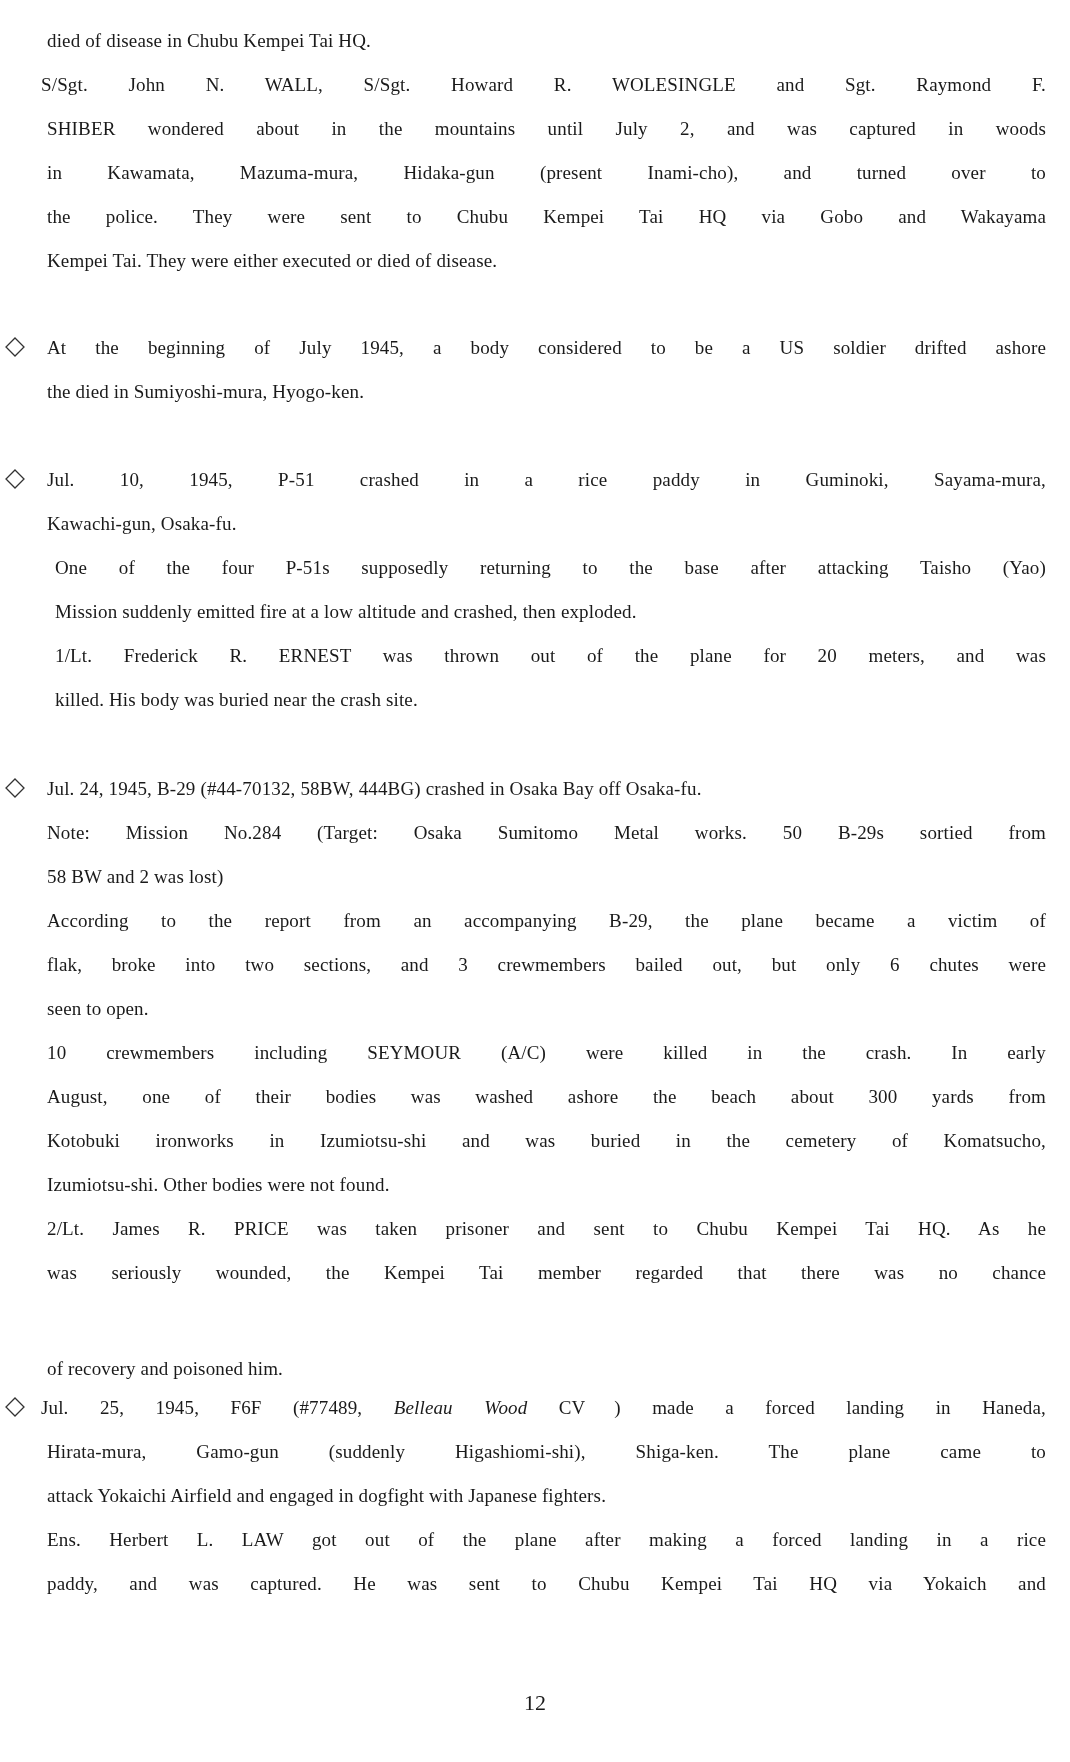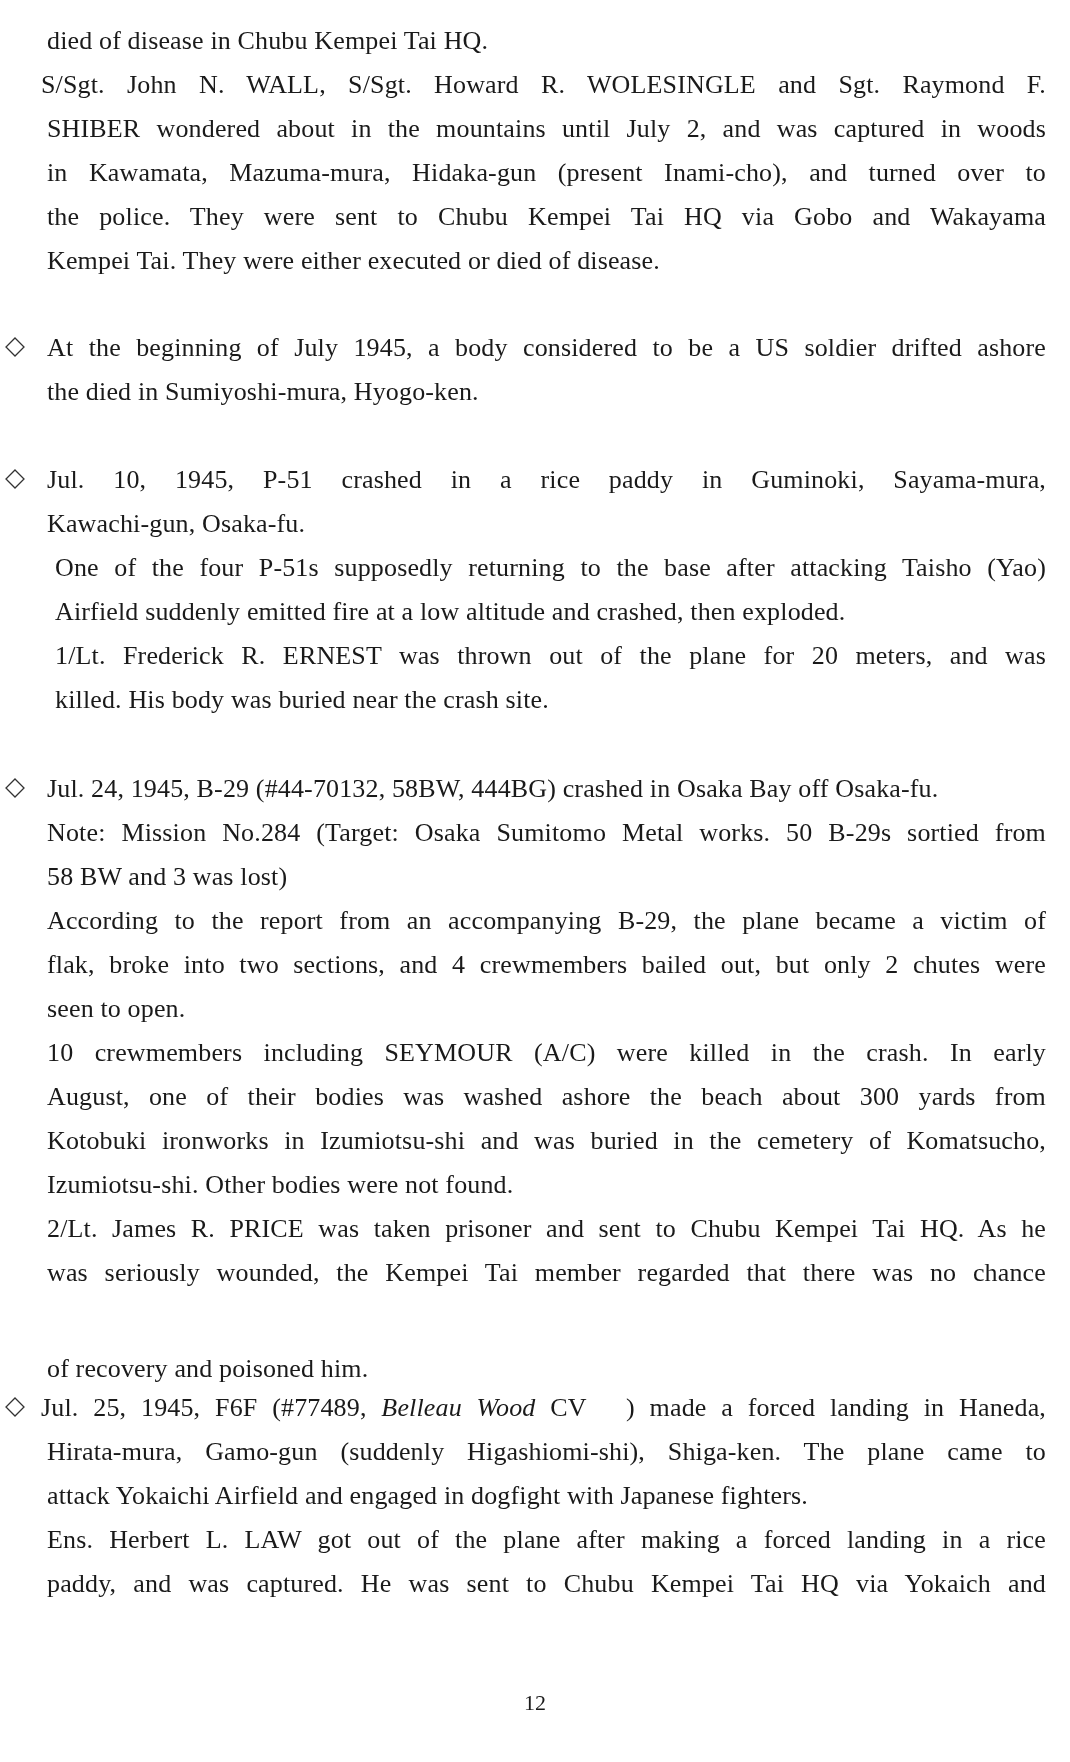--- a/index.html
+++ b/index.html
@@ -4,21 +4,21 @@
 <style>
   html, body { margin: 0; padding: 0; background: #ffffff; }
   body {
     width: 1070px; height: 1762px; position: relative; overflow: hidden;
     font-family: "DejaVu Serif", "Liberation Serif", serif;
     color: #1a1a1a;
   }
   .line {
     position: absolute;
     left: 47px; width: 999px;
-    font-size: 26px;
+    font-size: 19px;
     line-height: 30px;
     white-space: nowrap;
     font-family: "Liberation Serif", serif;
     letter-spacing: 0.15px;
   }
   .line.just { text-align: justify; text-align-last: justify; }
   .line.ind { left: 55px; width: 991px; }
   .line.s1 { left: 41px; width: 1005px; }
   .diamond {
     position: absolute; left: 5px; width: 20px; height: 20px;
@@ -52,34 +52,34 @@
   <div class="line" style="top:377px">the died in Sumiyoshi-mura, Hyogo-ken.</div>
 
   <span class="diamond" style="top:469px">
     <svg width="20" height="20" viewBox="0 0 20 20">
         <path d="M10 1 L19 10 L10 19 L1 10 Z" fill="none" stroke="#333" stroke-width="1.3"></path>
       </svg>
   </span>
   <div class="line just" style="top:465px">Jul. 10, 1945, P-51 crashed in a rice paddy in Guminoki, Sayama-mura,</div>
   <div class="line" style="top:509px">Kawachi-gun, Osaka-fu.</div>
   <div class="line ind just" style="top:553px">One of the four P-51s supposedly returning to the base after attacking Taisho (Yao)</div>
-  <div class="line ind" style="top:597px">Airfield suddenly emitted fire at a low altitude and crashed, then exploded.</div>
+  <div class="line ind" style="top:597px">Mission suddenly emitted fire at a low altitude and crashed, then exploded.</div>
   <div class="line ind just" style="top:641px">1/Lt. Frederick R. ERNEST was thrown out of the plane for 20 meters, and was</div>
   <div class="line ind" style="top:685px">killed. His body was buried near the crash site.</div>
 
   <span class="diamond" style="top:778px">
     <svg width="20" height="20" viewBox="0 0 20 20">
         <path d="M10 1 L19 10 L10 19 L1 10 Z" fill="none" stroke="#333" stroke-width="1.3"></path>
       </svg>
   </span>
   <div class="line" style="top:774px">Jul. 24, 1945, B-29 (#44-70132, 58BW, 444BG) crashed in Osaka Bay off Osaka-fu.</div>
   <div class="line just" style="top:818px">Note: Mission No.284 (Target: Osaka Sumitomo Metal works. 50 B-29s sortied from</div>
-  <div class="line" style="top:862px">58 BW and 3 was lost)</div>
+  <div class="line" style="top:862px">58 BW and 2 was lost)</div>
   <div class="line just" style="top:906px">According to the report from an accompanying B-29, the plane became a victim of</div>
-  <div class="line just" style="top:950px">flak, broke into two sections, and 4 crewmembers bailed out, but only 2 chutes were</div>
+  <div class="line just" style="top:950px">flak, broke into two sections, and 3 crewmembers bailed out, but only 6 chutes were</div>
   <div class="line" style="top:994px">seen to open.</div>
   <div class="line just" style="top:1038px">10 crewmembers including SEYMOUR (A/C) were killed in the crash. In early</div>
   <div class="line just" style="top:1082px">August, one of their bodies was washed ashore the beach about 300 yards from</div>
   <div class="line just" style="top:1126px">Kotobuki ironworks in Izumiotsu-shi and was buried in the cemetery of Komatsucho,</div>
   <div class="line" style="top:1170px">Izumiotsu-shi. Other bodies were not found.</div>
   <div class="line just" style="top:1214px">2/Lt. James R. PRICE was taken prisoner and sent to Chubu Kempei Tai HQ. As he</div>
   <div class="line just" style="top:1258px">was seriously wounded, the Kempei Tai member regarded that there was no chance</div>
   <div class="line" style="top:1354px">of recovery and poisoned him.</div>
 
   <span class="diamond" style="top:1397px">

